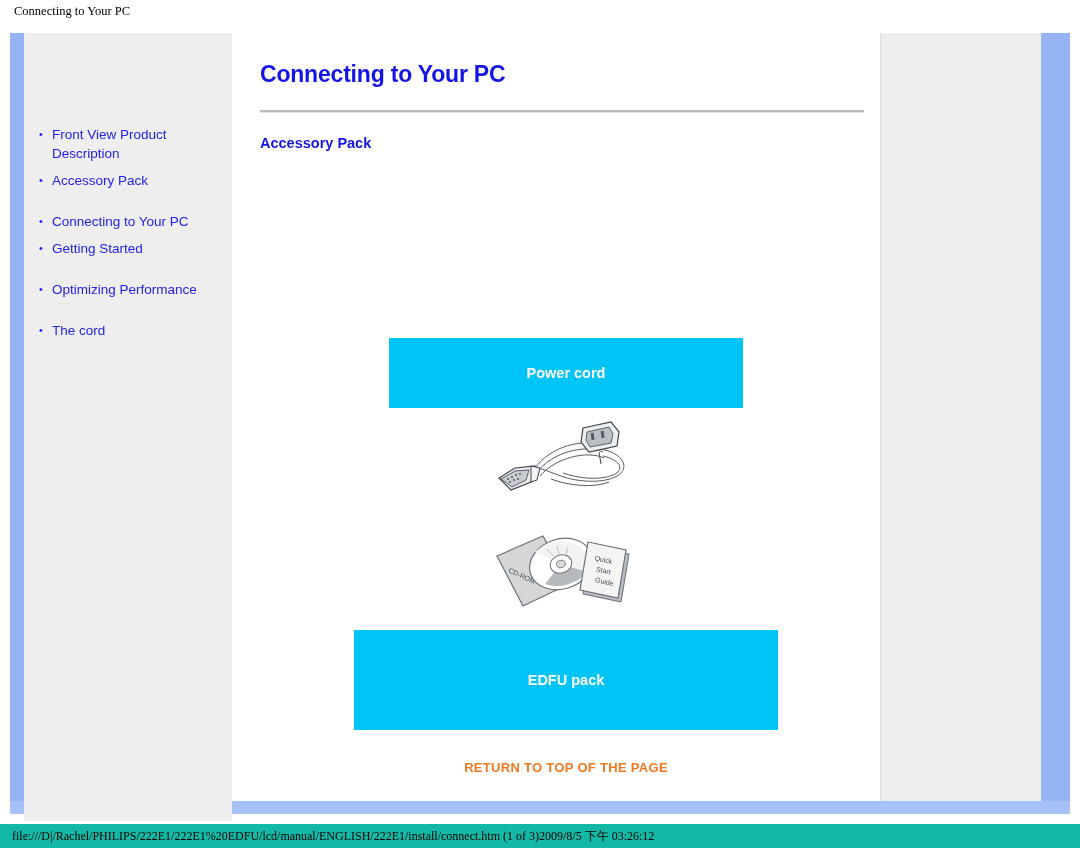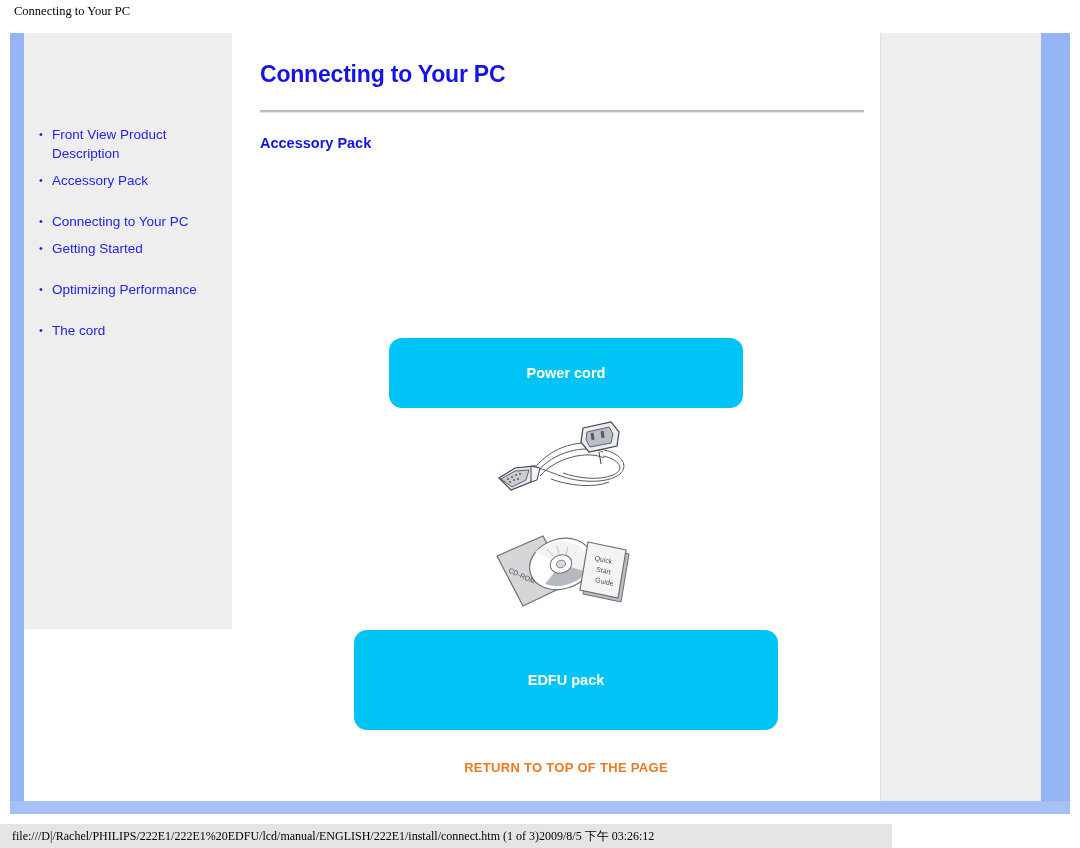--- a/index.html
+++ b/index.html
@@ -70,21 +70,21 @@
     height: 768px;
     background: #94b4f4;
   }
 
   
   .sidebar {
     position: absolute;
     left: 14px;
     top: 0;
     width: 208px;
-    height: 596px;
+    height: 788px;
     background: #eeeeee;
   }
   .nav-list {
     position: absolute;
     left: 14px;
     top: 92px;
     width: 190px;
   }
   .nav-item {
     position: relative;
@@ -171,21 +171,20 @@
   }
   .acc-banner {
     background: #00c4f5;
     color: #ffffff;
     font-size: 14.5px;
     font-weight: bold;
     display: flex;
     align-items: center;
     justify-content: center;
     margin: 0 auto;
-    border-radius: 13px;
   }
   .acc-banner.h-power { width: 354px; height: 70px; }
   .acc-banner.h-vga   { width: 354px; height: 45px; }
   .acc-banner.h-edfu  { width: 424px; height: 100px; }
 
   .acc-figure {
     display: flex;
     justify-content: center;
     align-items: center;
   }
@@ -211,23 +210,23 @@
     height: 768px;
     background: #eeeeee;
     border-left: 1px solid #e0e0e0;
   }
 
   
   .status-bar {
     position: absolute;
     left: 0;
     top: 824px;
-    width: 892px;
+    width: 1080px;
     height: 24px;
-    background: #e5e5e5;
+    background: #14b8a6;
   }
   .status-text {
     position: absolute;
     left: 12px;
     top: 4px;
     font-family: "Liberation Serif", serif;
     font-size: 12px;
     color: #000000;
     white-space: nowrap;
   }

